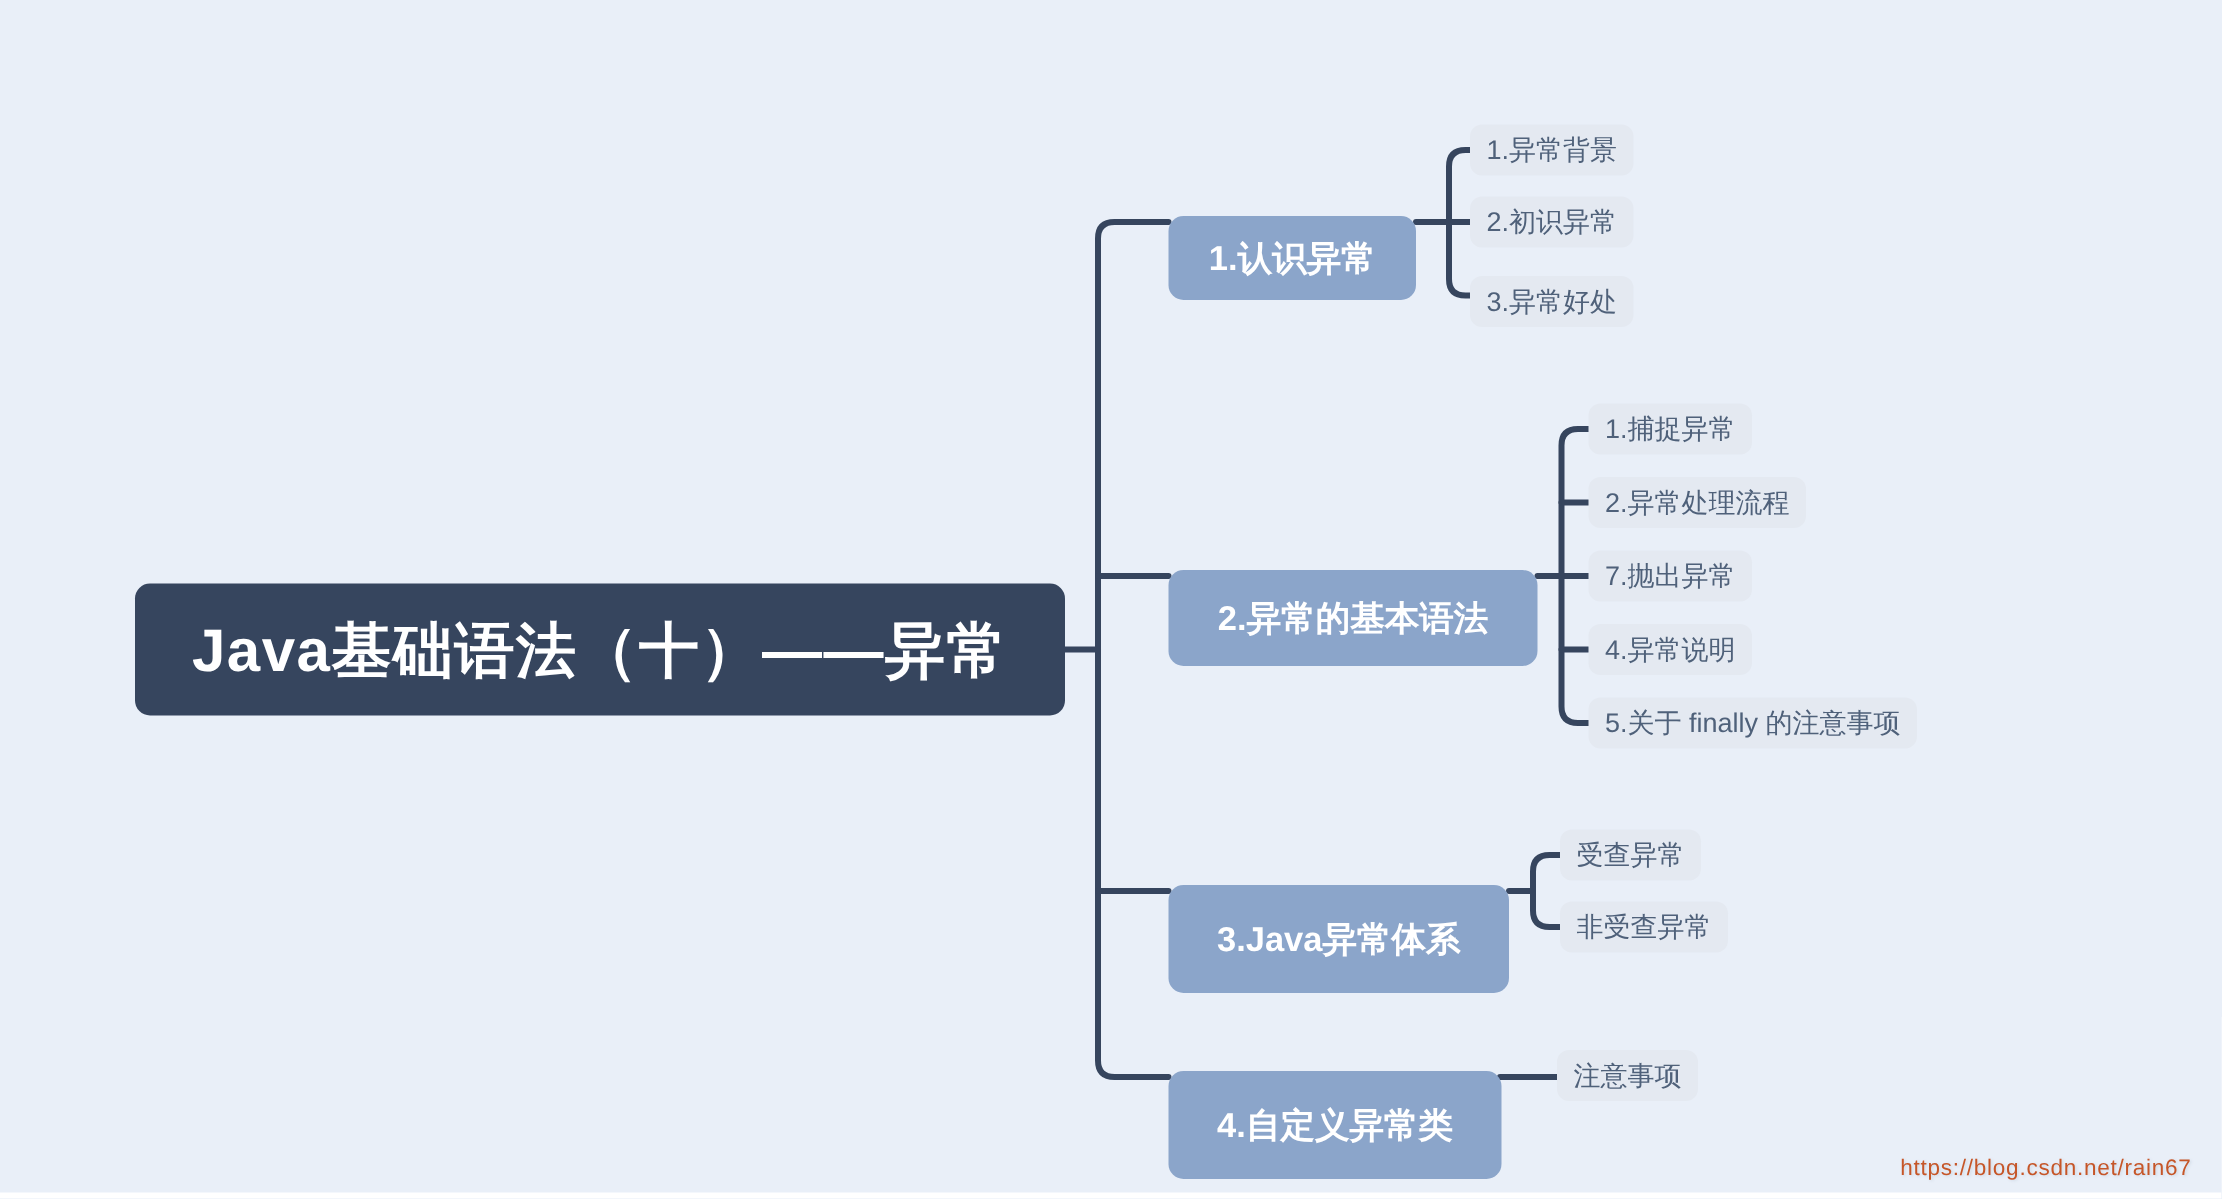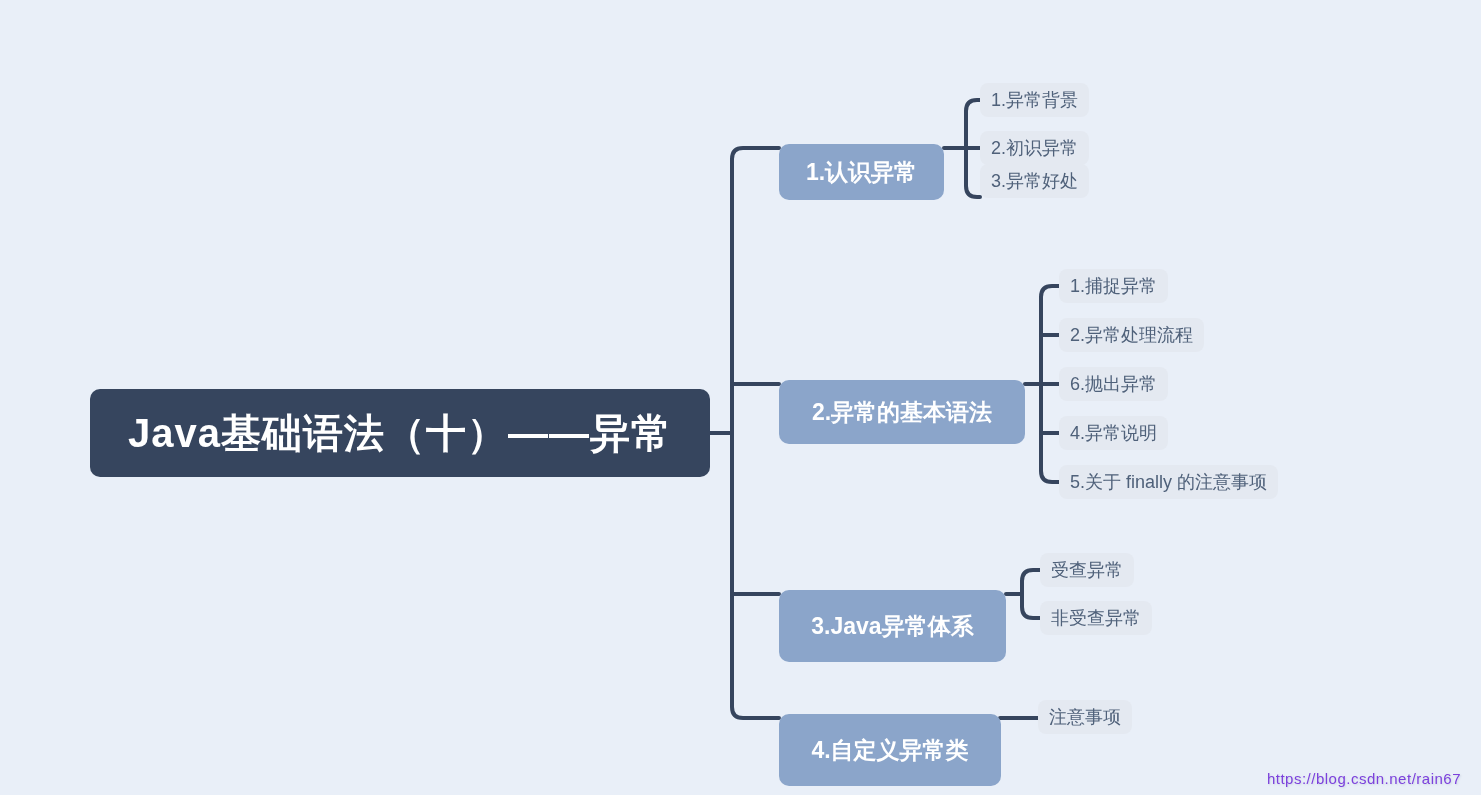--- a/index.html
+++ b/index.html
@@ -46,21 +46,21 @@
     font-size: 18px;
     height: 34px;
     padding: 0 11px;
     border-radius: 8px;
   }
   .watermark {
     position: absolute;
     right: 20px;
     bottom: 12px;
     font-size: 15px;
-    color: #6d28d9;
+    color: #c2410c;
     opacity: 0.88;
     text-shadow: 1px 1px 2px rgba(167,180,198,0.45);
     letter-spacing: 0.5px;
   }
   .bottom-strip {
     position: absolute;
     left: 0; bottom: 0;
     width: 100%; height: 4px;
     background: #ffffff;
   }
@@ -97,25 +97,25 @@
 
   <div class="node root" style="left:90px; top:389px; width:620px; height:88px;">Java基础语法（十）——异常</div>
 
   <div class="node branch" style="left:779px; top:120px; width:165px; height:56px;">1.认识异常</div>
   <div class="node branch" style="left:779px; top:356px; width:246px; height:64px;">2.异常的基本语法</div>
   <div class="node branch" style="left:779px; top:566px; width:227px; height:72px;">3.Java异常体系</div>
   <div class="node branch" style="left:779px; top:690px; width:222px; height:72px;">4.自定义异常类</div>
 
   <div class="node leaf" style="left:980px; top:83px;">1.异常背景</div>
   <div class="node leaf" style="left:980px; top:131px;">2.初识异常</div>
-  <div class="node leaf" style="left:980px; top:164px;">3.异常好处</div>
+  <div class="node leaf" style="left:980px; top:184px;">3.异常好处</div>
 
   <div class="node leaf" style="left:1059px; top:269px;">1.捕捉异常</div>
   <div class="node leaf" style="left:1059px; top:318px;">2.异常处理流程</div>
-  <div class="node leaf" style="left:1059px; top:367px;">6.抛出异常</div>
+  <div class="node leaf" style="left:1059px; top:367px;">7.抛出异常</div>
   <div class="node leaf" style="left:1059px; top:416px;">4.异常说明</div>
   <div class="node leaf" style="left:1059px; top:465px;">5.关于 finally 的注意事项</div>
 
   <div class="node leaf" style="left:1040px; top:553px;">受查异常</div>
   <div class="node leaf" style="left:1040px; top:601px;">非受查异常</div>
 
   <div class="node leaf" style="left:1038px; top:700px;">注意事项</div>
 
   <div class="watermark">https://blog.csdn.net/rain67</div>
 

